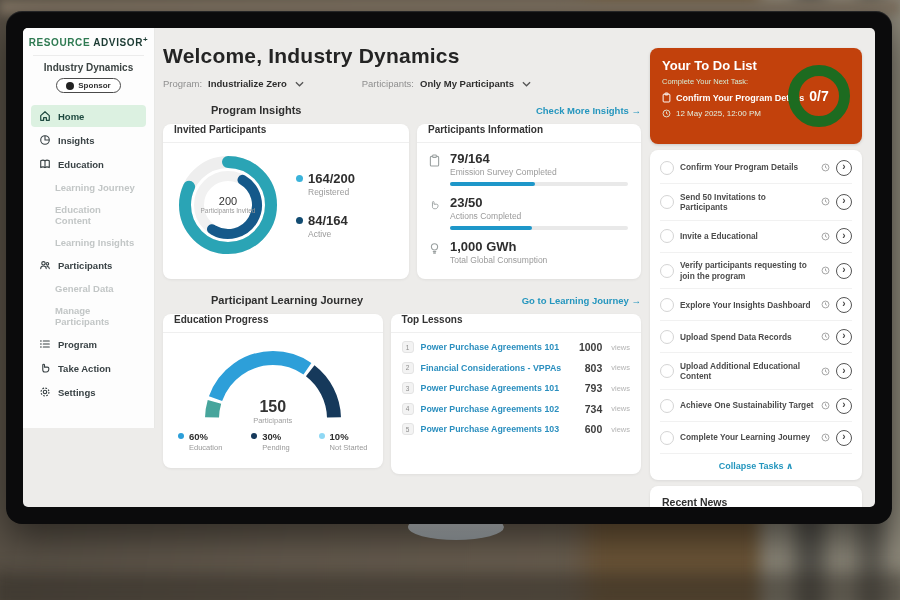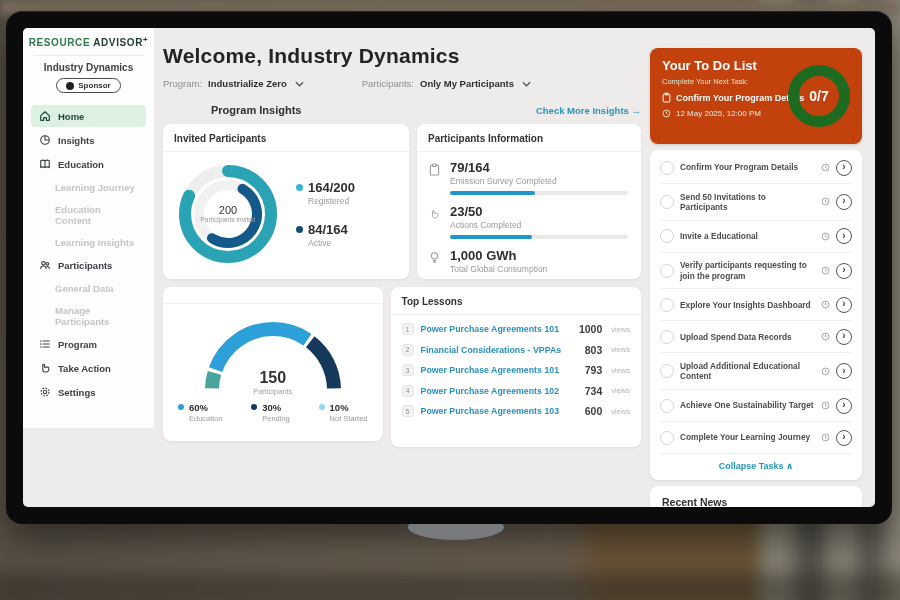--- a/index.html
+++ b/index.html
@@ -45,21 +45,21 @@
   .h1{margin-top:16px;font-size:21px;font-weight:bold;color:#242424;letter-spacing:.2px;}
   .filters{display:flex;gap:58px;margin-top:10px;align-items:center;}
   .fgroup{display:flex;align-items:center;gap:6px;font-size:9.5px;}
   .flabel{color:#8f8f8f;}
   .fvalue{font-weight:bold;color:#2e2e2e;}
   .chev{margin-left:2px;}
   .secrow{display:flex;justify-content:space-between;align-items:center;margin-top:15px;}
   .sectitle{font-size:11px;font-weight:bold;color:#2f2f2f;padding-left:48px;}
   .seclink{font-size:9.5px;font-weight:bold;color:#2596be;cursor:pointer;}
   .cardrow{display:flex;gap:8px;margin-top:8px;align-items:flex-start;}
-  .card{background:#fff;border-radius:8px;box-shadow:0 1px 3px rgba(0,0,0,.06);padding:9px 11px;}
+  .card{background:#fff;border-radius:8px;box-shadow:0 1px 3px rgba(0,0,0,.06);padding:0 11px;}
   .ctitle{font-size:10px;font-weight:bold;color:#333;}
   .cdiv{height:1px;background:#efefef;margin:7px -11px 8px;}
   
   .invited{width:246px;height:155px;}
   .inv-body{display:flex;align-items:center;gap:14px;}
   .donut-wrap{position:relative;width:108px;height:108px;flex:none;}
   .donut-center{position:absolute;left:0;top:0;width:108px;height:108px;display:flex;flex-direction:column;
     align-items:center;justify-content:center;text-align:center;}
   .dc-val{font-size:11px;font-weight:normal;color:#333;}
   .dc-lab{font-size:6.5px;color:#9a9a9a;width:56px;line-height:1.25;}
@@ -306,24 +306,29 @@
                   <circle cx="6" cy="5.2" r="3.4"></circle>
                   <path d="M4.6 10.4h2.8M5 12h2"></path>
                 </svg>
           </span>
           <div class="ir-val">1,000 GWh</div>
           <div class="ir-lab">Total Global Consumption</div>
         </div>
       </section>
     </div>
 
+    <div class="secrow">
+      <span class="sectitle">Participant Learning Journey</span>
+      <span class="seclink"><span>Go to Learning Journey</span> <span>→</span></span>
+    </div>
 
     <div class="cardrow">
 
       <section class="card education">
+        <div class="ctitle">Education Progress</div>
         <div class="cdiv"></div>
         <div class="gauge-wrap">
           <svg width="156" height="80" viewBox="0 0 156 80">
             <path d="M 17 78 A 61 61 0 0 1 139 78" fill="none" stroke-width="14" pathLength="100" stroke="#47A59C" stroke-dasharray="8.2 200" stroke-dashoffset="-0.9"></path>
             <path d="M 17 78 A 61 61 0 0 1 139 78" fill="none" stroke-width="14" pathLength="100" stroke="#2D9FD9" stroke-dasharray="58.2 200" stroke-dashoffset="-10.9"></path>
             <path d="M 17 78 A 61 61 0 0 1 139 78" fill="none" stroke-width="14" pathLength="100" stroke="#16395B" stroke-dasharray="28.2 200" stroke-dashoffset="-70.9"></path>
           </svg>
           <div class="gauge-center">
             <div class="gc-val">150</div>
             <div class="gc-lab">Participants</div>

